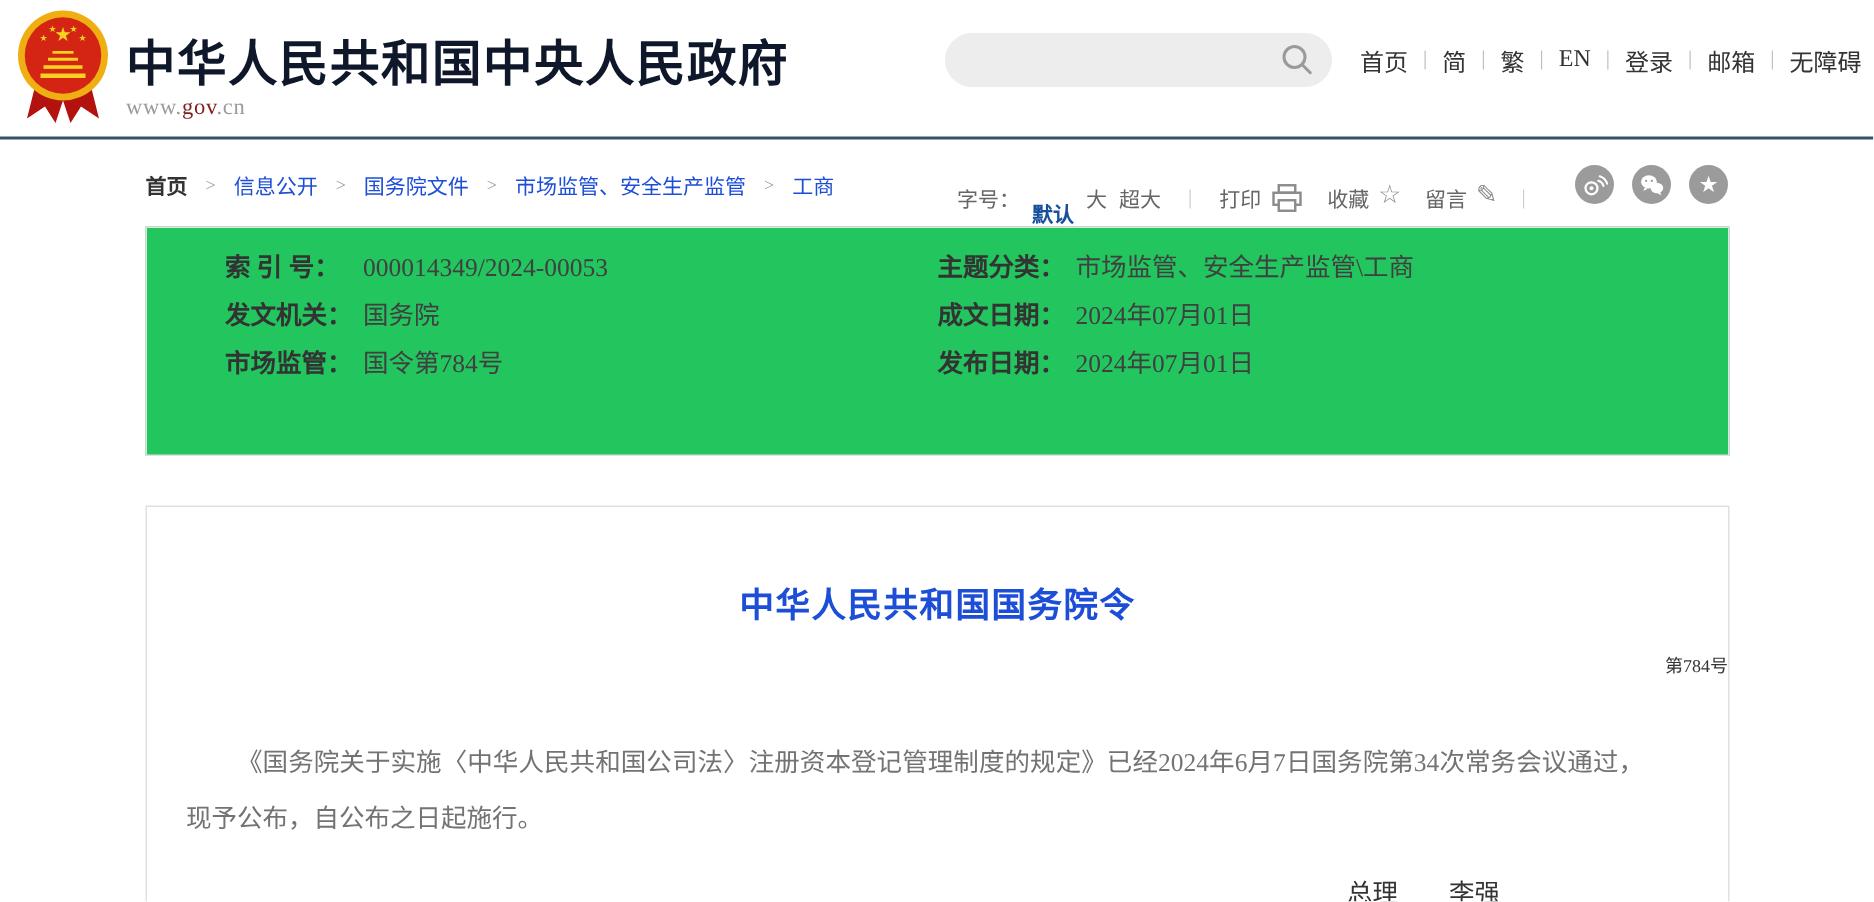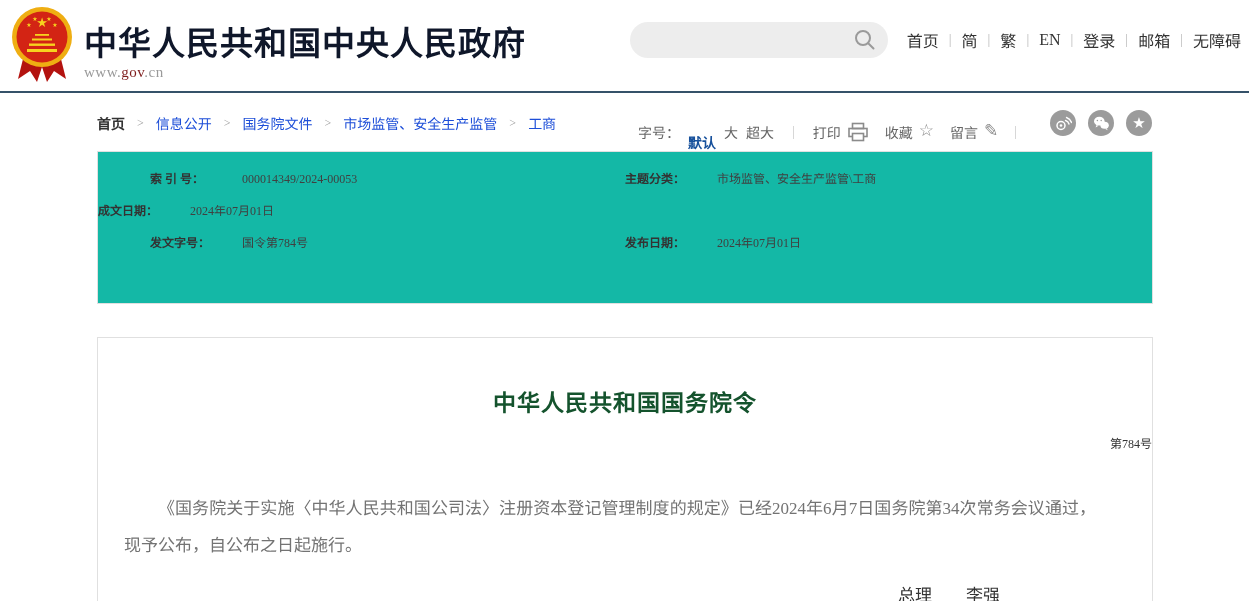--- a/index.html
+++ b/index.html
@@ -100,23 +100,23 @@
     display: flex; align-items: center; justify-content: center;
     cursor: pointer; border: none; padding: 0;
   }
   .share-circle .star-glyph { color: #fff; font-size: 15px; line-height: 1; font-family: "DejaVu Sans", sans-serif; }
 
   
   .meta-box {
     position: absolute; left: 97px; top: 151px;
     width: 1056px; height: 153px;
     border: 1px solid #e0e0e0;
-    background: #14b8a6;
+    background: #22c55e;
     padding-top: 11px;
-    font-size: 12px;
+    font-size: 17px;
   }
   .meta-row { display: flex; line-height: 32px; }
   .meta-cell { width: 50%; display: flex; }
   .meta-cell.full { width: 100%; }
   .meta-cell .pad { padding-left: 52px; display: flex; }
   .meta-label {
     font-weight: bold; color: #333;
     display: inline-block; min-width: 90px;
     white-space: pre;
   }
@@ -127,21 +127,21 @@
     position: absolute; left: 97px; top: 337px;
     width: 1056px; height: 300px;
     border: 1px solid #e0e0e0;
     background: #fff;
   }
   .doc-title {
     text-align: center;
     margin-top: 46px;
     font-size: 23px;
     font-weight: bold;
-    color: #14532d;
+    color: #1d4ed8;
     letter-spacing: 1px;
   }
   .doc-number {
     text-align: right;
     margin-top: 16px;
     font-size: 12px;
     color: #333;
   }
   .doc-body {
     margin: 38px 56px 0 26px;
@@ -292,28 +292,34 @@
         <span class="meta-value">000014349/2024-00053</span>
       </span>
         </div>
       <div class="meta-cell">
         <span class="meta-label">主题分类：</span>
         <span class="meta-value">市场监管、安全生产监管\工商</span>
       </div>
     </div>
     <div class="meta-row">
       <div class="meta-cell">
+          <span class="pad">
+        <span class="meta-label">发文机关：</span>
+        <span class="meta-value">国务院</span>
+      </span>
+        </div>
+      <div class="meta-cell">
         <span class="meta-label">成文日期：</span>
         <span class="meta-value">2024年07月01日</span>
       </div>
     </div>
     <div class="meta-row">
       <div class="meta-cell">
           <span class="pad">
-        <span class="meta-label">发文字号：</span>
+        <span class="meta-label">市场监管：</span>
         <span class="meta-value">国令第784号</span>
       </span>
         </div>
       <div class="meta-cell">
         <span class="meta-label">发布日期：</span>
         <span class="meta-value">2024年07月01日</span>
       </div>
     </div>
   </div>
 

